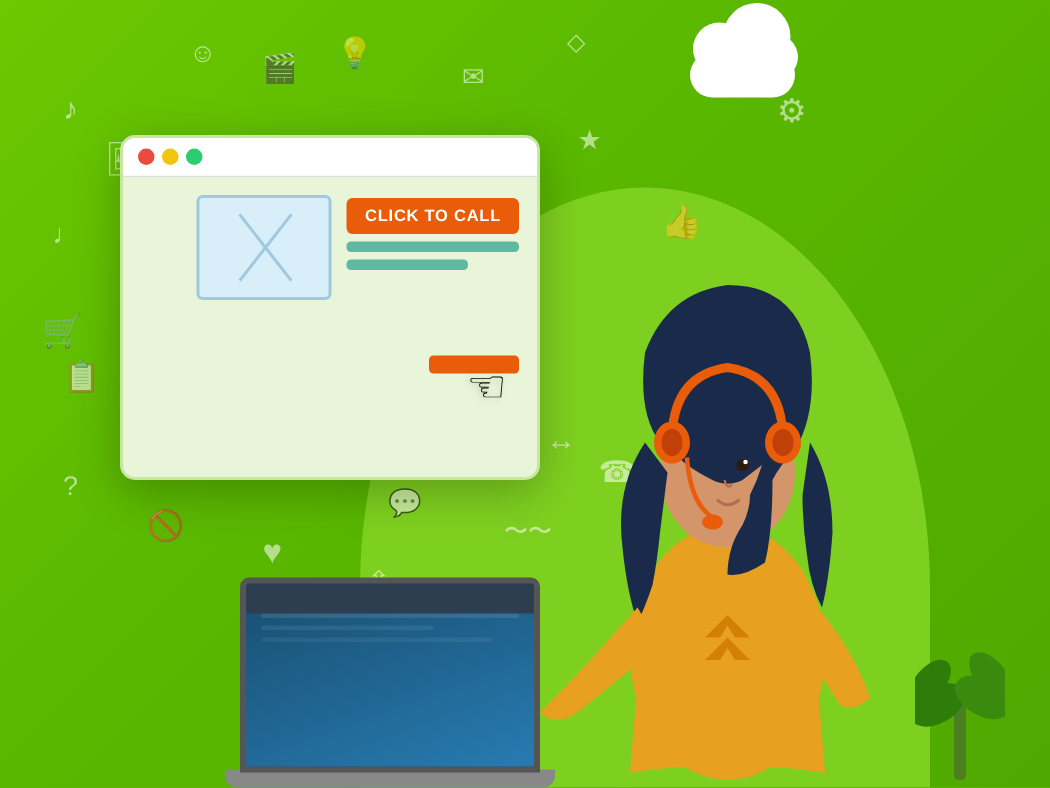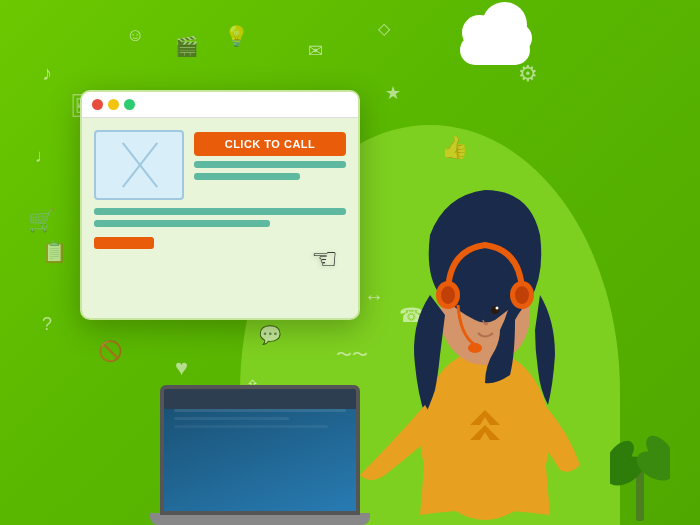--- a/index.html
+++ b/index.html
@@ -76,20 +76,21 @@
     .dot-red { background: #e74c3c; }
     .dot-yellow { background: #f1c40f; }
     .dot-green { background: #2ecc71; }
 
     .browser-content {
       padding: 12px;
       display: flex;
       flex-direction: column;
       gap: 8px;
       position: relative;
+      align-items: flex-end;
     }
 
     .content-top {
       display: flex;
       gap: 10px;
       align-items: flex-start;
     }
 
     
     .img-placeholder {

